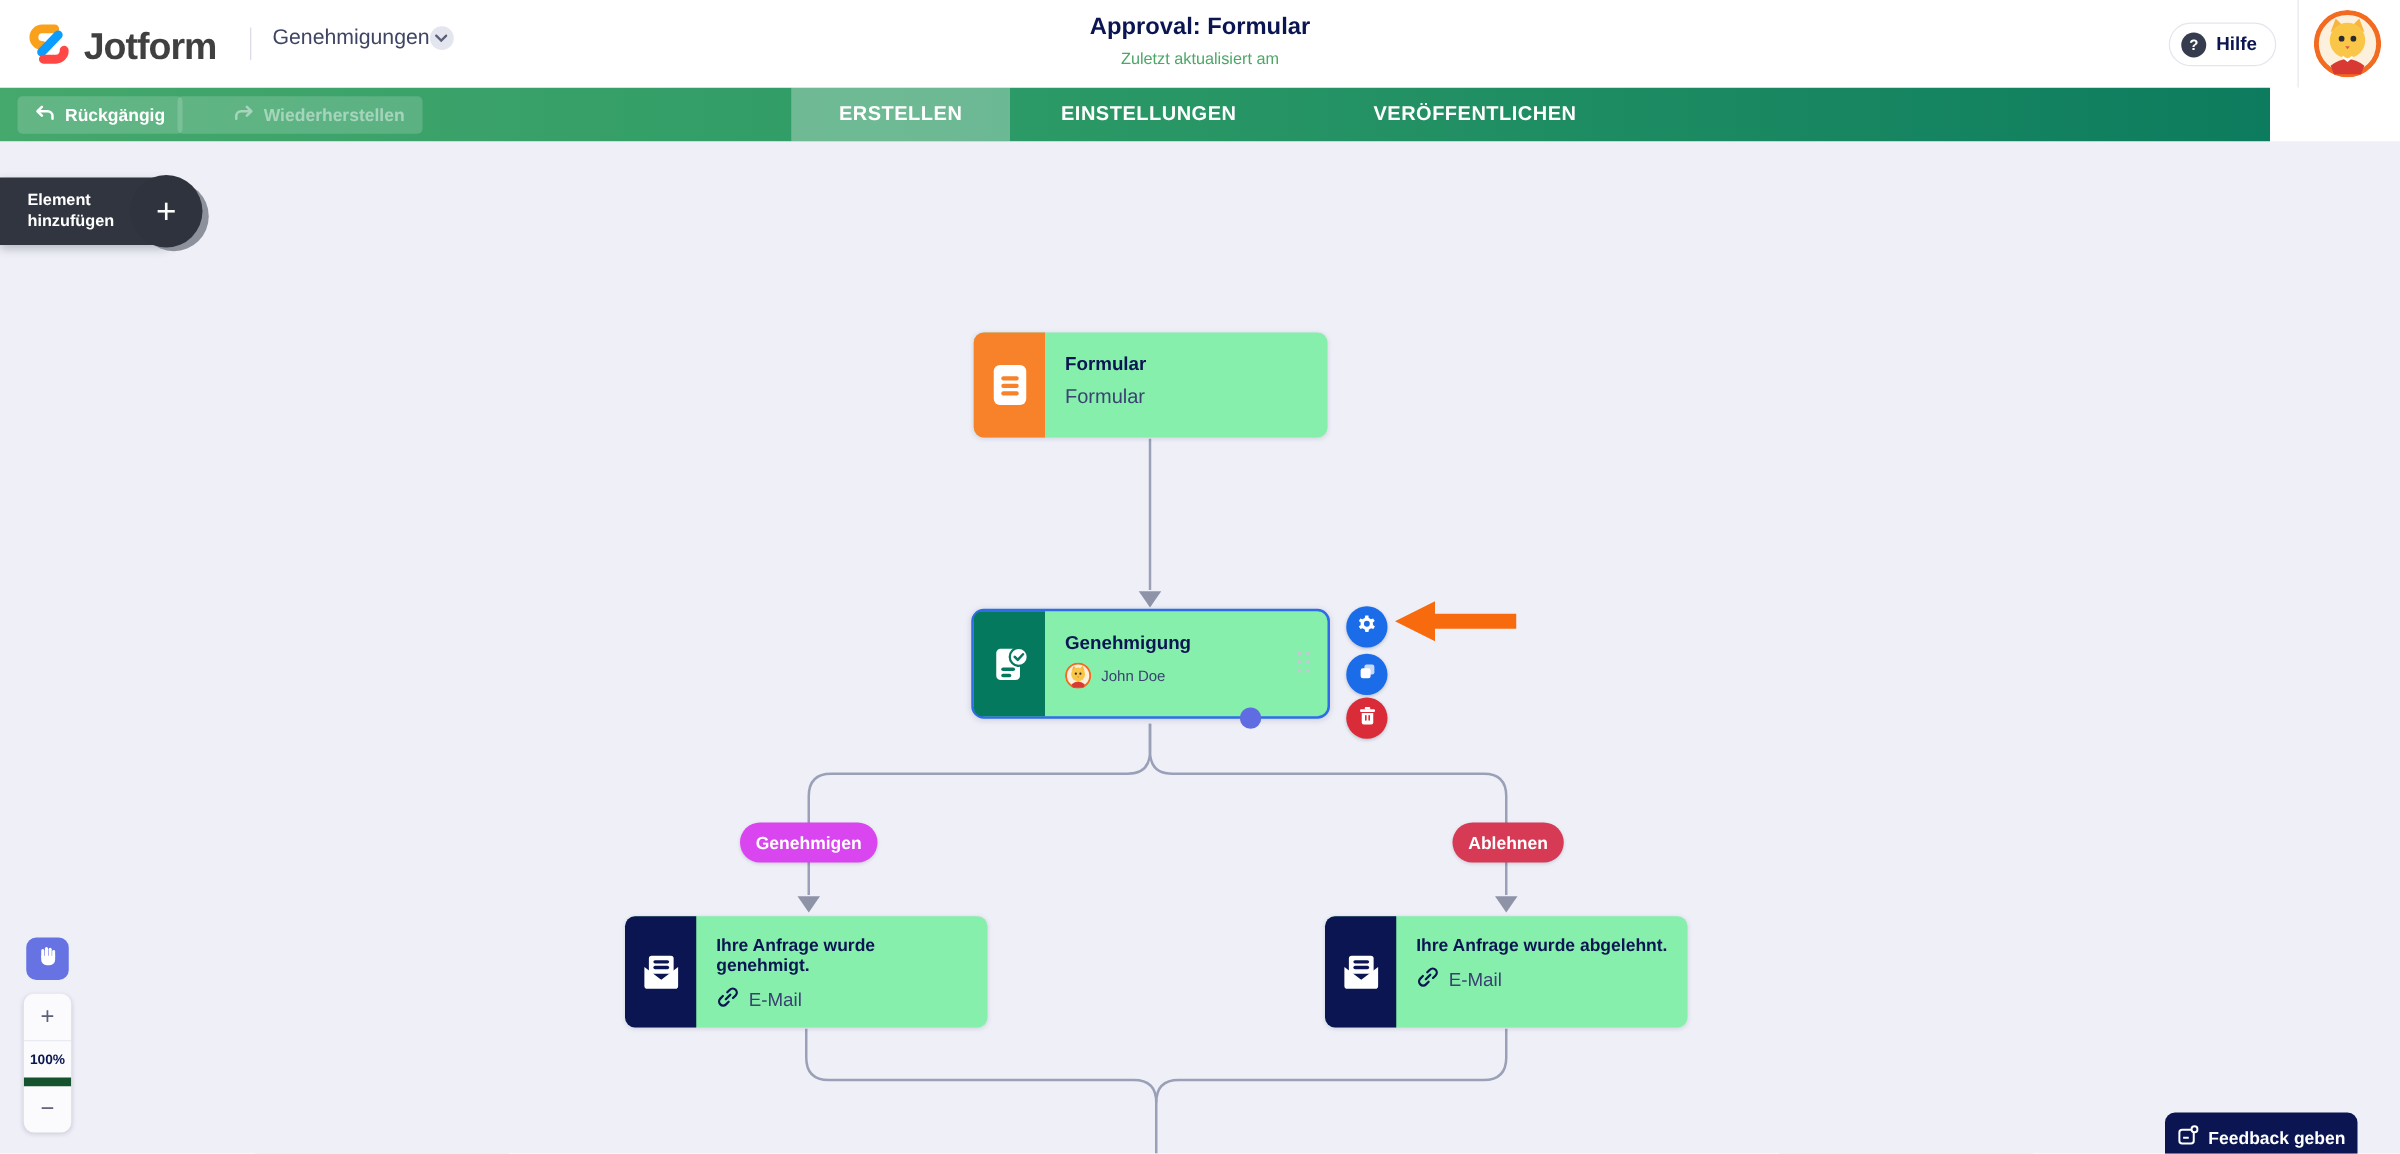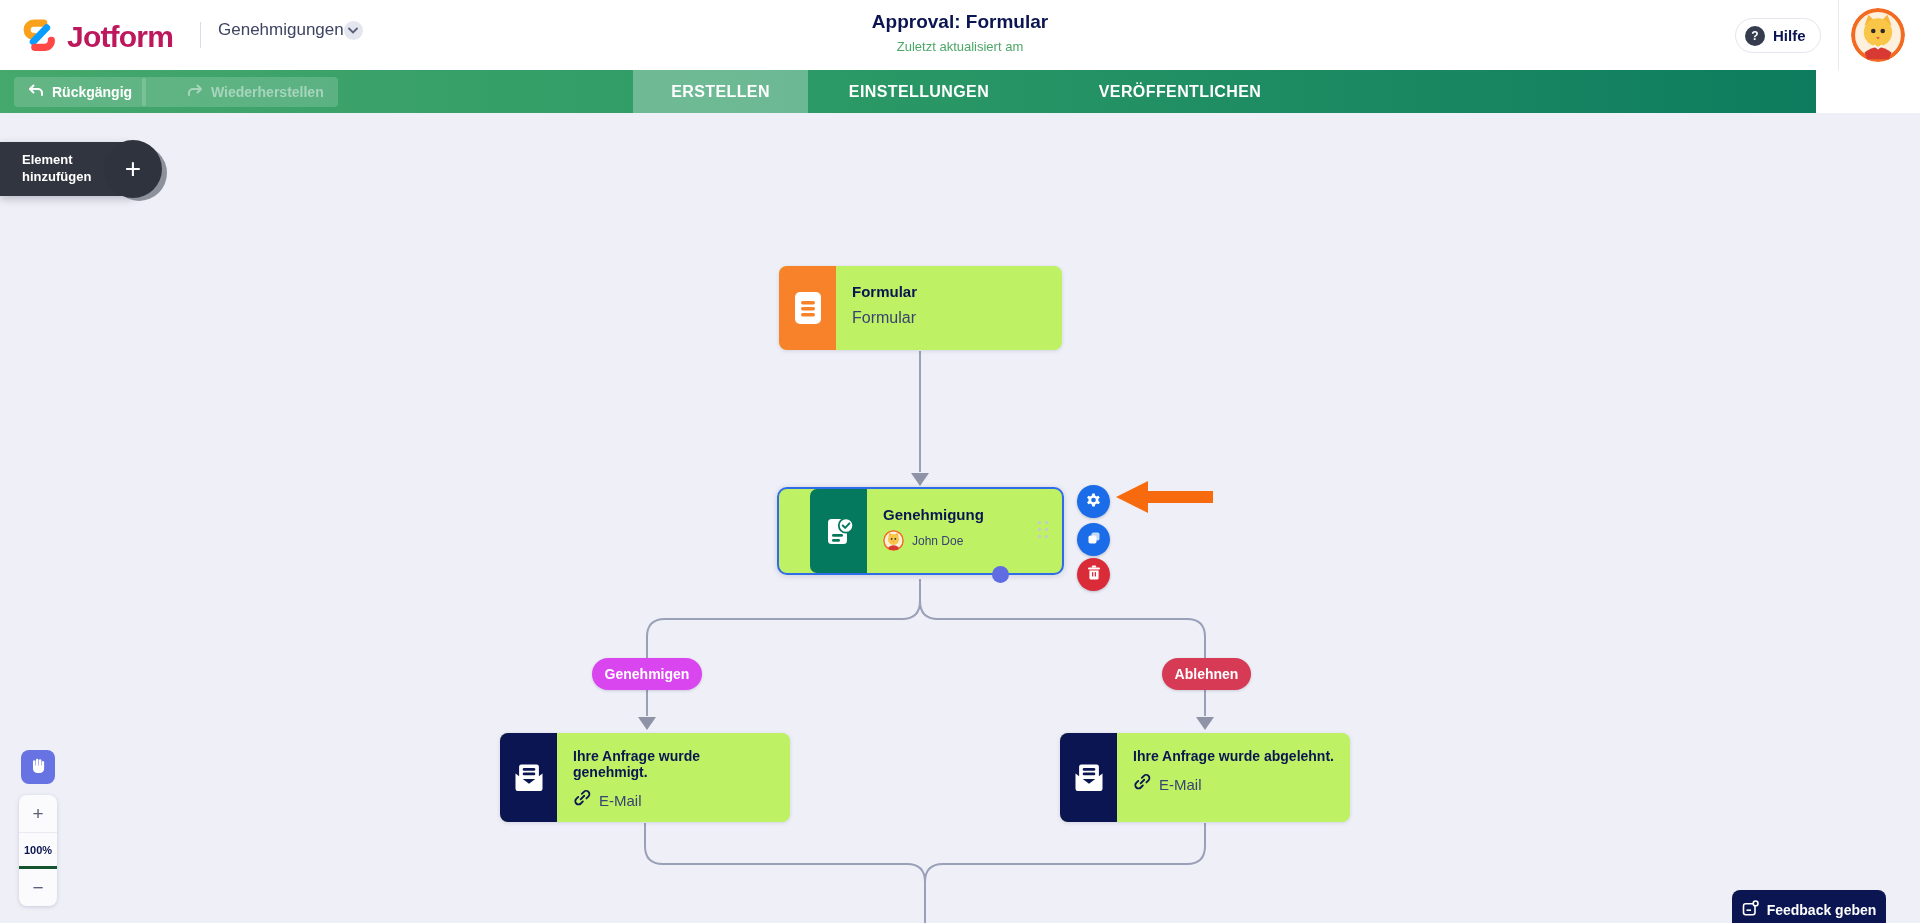--- a/index.html
+++ b/index.html
@@ -3,21 +3,21 @@
 <meta charset="utf-8">
 <style>
   * { margin:0; padding:0; box-sizing:border-box; }
   html,body { width:1920px; height:923px; overflow:hidden; }
   body { font-family:"Liberation Sans", sans-serif; }
   .screen { position:relative; width:1920px; height:923px; background:#ffffff; overflow:hidden; }
 
   
   .header { position:absolute; top:0; left:0; width:1920px; height:70px; background:#fff; z-index:5; }
   .logo { position:absolute; left:20px; top:16px; display:flex; align-items:center; gap:9px; cursor:pointer; }
-  .logo-text { font-size:30px; font-weight:bold; color:#be185d; letter-spacing:-0.8px; }
+  .logo-text { font-size:30px; font-weight:bold; color:#404040; letter-spacing:-0.8px; }
   .hdr-sep { position:absolute; left:200px; top:22px; width:1px; height:26px; background:#d9dbe8; }
   .nav-drop { position:absolute; left:218px; top:20px; display:flex; align-items:center; gap:0; cursor:pointer; }
   .nav-drop-label { font-size:17px; color:#3e4462; }
   .chev-circle { width:19px; height:19px; border-radius:50%; background:#e4e6ef; display:flex; align-items:center; justify-content:center; }
   .hdr-center { position:absolute; left:760px; width:400px; top:11px; text-align:center; }
   .hdr-title { font-size:19px; font-weight:bold; color:#0a1551; }
   .hdr-sub { font-size:13px; color:#4ca767; margin-top:6px; }
   .help-btn { position:absolute; left:1735px; top:18px; height:35px; padding:0 14px 0 9px; border:1px solid #e4e6ef; border-radius:18px; background:#fff; display:flex; align-items:center; gap:8px; cursor:pointer; }
   .help-q { width:20px; height:20px; border-radius:50%; background:#343c4e; color:#fff; font-size:12px; font-weight:bold; display:flex; align-items:center; justify-content:center; }
   .help-label { font-size:15px; font-weight:bold; color:#0a1551; }
@@ -35,21 +35,21 @@
 
   
   .canvas { position:absolute; top:113px; left:0; width:1920px; height:810px; background:#eff0f7; }
   .wires { position:absolute; top:0; left:0; width:1920px; height:923px; pointer-events:none; z-index:1; }
 
   
   .add-el-label { position:absolute; left:0; top:142px; width:138px; height:54px; background:#31353f; border-radius:0 8px 8px 0; color:#fff; font-size:13px; font-weight:bold; line-height:1.3; display:flex; flex-direction:column; justify-content:center; padding-left:22px; z-index:3; cursor:pointer; box-shadow:0 3px 8px rgba(20,25,50,0.25); }
   .add-el-circle { position:absolute; left:104px; top:140px; width:58px; height:58px; border-radius:50%; background:#2f333d; color:#fff; display:flex; align-items:center; justify-content:center; font-size:28px; font-weight:300; z-index:4; cursor:pointer; box-shadow:6px 4px 0 -1px #8d919b; }
 
   
-  .node { position:absolute; width:283px; height:84px; background:#bef264; border-radius:8px; box-shadow:0 1px 4px rgba(25,35,90,0.14); display:flex; z-index:2; cursor:pointer; }
+  .node { position:absolute; width:283px; height:84px; background:#86efac; border-radius:8px; box-shadow:0 1px 4px rgba(25,35,90,0.14); display:flex; z-index:2; cursor:pointer; }
   .node-icon { width:57px; border-radius:8px 0 0 8px; flex:none; display:flex; align-items:center; justify-content:center; }
   .node-body { flex:1; padding:17px 12px 0 16px; position:relative; }
   .node-title { font-size:15px; font-weight:bold; color:#0a1551; }
   .node-sub { font-size:16px; color:#3a4271; margin-top:9px; }
   .node-row { display:flex; align-items:center; gap:8px; margin-top:7px; }
   .node-row .who { font-size:12px; color:#3a4271; }
   .mini-avatar { width:21px; height:21px; border-radius:50%; overflow:hidden; flex:none; }
 
   .node.selected { width:287px; height:88px; border:2px solid #2f6ce8; border-radius:10px; box-shadow:0 1px 6px rgba(25,35,90,0.18); }
   .node.selected .node-icon { border-radius:7px 0 0 7px; }
@@ -61,21 +61,21 @@
   .action-btn { position:absolute; width:33px; height:33px; border-radius:50%; display:flex; align-items:center; justify-content:center; z-index:2; cursor:pointer; box-shadow:0 1px 3px rgba(20,30,80,0.25); }
   .action-blue { background:#1a6ce8; }
   .action-red { background:#da2c38; }
 
   .pill { position:absolute; height:32px; border-radius:16px; color:#fff; font-size:14px; font-weight:bold; display:flex; align-items:center; justify-content:center; z-index:3; cursor:pointer; box-shadow:0 1px 3px rgba(20,30,80,0.18); }
 
   
   .hand-btn { position:absolute; left:21px; top:750px; width:34px; height:34px; border-radius:8px; background:#6772e3; display:flex; align-items:center; justify-content:center; z-index:4; cursor:pointer; }
   .zoom-pill { position:absolute; left:19px; top:795px; width:38px; background:#fbfbfd; border-radius:8px; box-shadow:0 1px 4px rgba(25,35,90,0.18); z-index:4; overflow:hidden; }
   .zoom-row { height:37px; display:flex; align-items:center; justify-content:center; font-size:19px; color:#5b5f79; cursor:pointer; }
-  .zoom-row.level { font-size:11px; font-weight:bold; color:#0a1551; cursor:default; border-top:1px solid #e9eaf2; border-bottom:3px solid #14532d; }
+  .zoom-row.level { font-size:11px; font-weight:bold; color:#0a1551; cursor:default; border-top:1px solid #e9eaf2; border-bottom:7px solid #14532d; }
 
   .feedback-btn { position:absolute; left:1732px; top:890px; width:154px; height:40px; background:#0a1551; border-radius:8px; display:flex; align-items:center; justify-content:center; gap:8px; color:#fff; font-size:14px; font-weight:bold; z-index:5; cursor:pointer; }
 </style>
 </head>
 <body>
 
 <div class="screen">
 
   <div class="canvas"></div>
 
@@ -111,21 +111,21 @@
           <rect x="8" y="16" width="14" height="3.4" rx="1.7" fill="#f8822a"></rect>
           <rect x="8" y="22" width="14" height="3.4" rx="1.7" fill="#f8822a"></rect>
         </svg>
     </div>
     <div class="node-body">
       <div class="node-title">Formular</div>
       <div class="node-sub">Formular</div>
     </div>
   </div>
 
-  <div class="node selected" style="left:777px; top:487px;padding-left:31px;">
+  <div class="node selected" style="left:777px; top:487px;">
     <div class="node-icon" style="background:#05795e;">
       <svg width="34" height="34" viewBox="0 0 34 34">
         <rect x="6" y="5" width="19" height="25" rx="3.5" fill="#fff"></rect>
         <rect x="10" y="20" width="11" height="2.8" rx="1.4" fill="#05795e"></rect>
         <rect x="10" y="25" width="8" height="2.8" rx="1.4" fill="#05795e"></rect>
         <circle cx="24" cy="11.5" r="7.2" fill="#fff" stroke="#05795e" stroke-width="1.8"></circle>
         <path d="M20.8 11.5 L23.2 13.9 L27.4 9.4" stroke="#05795e" stroke-width="2" fill="none" stroke-linecap="round" stroke-linejoin="round"></path>
       </svg>
     </div>
     <div class="node-body">

